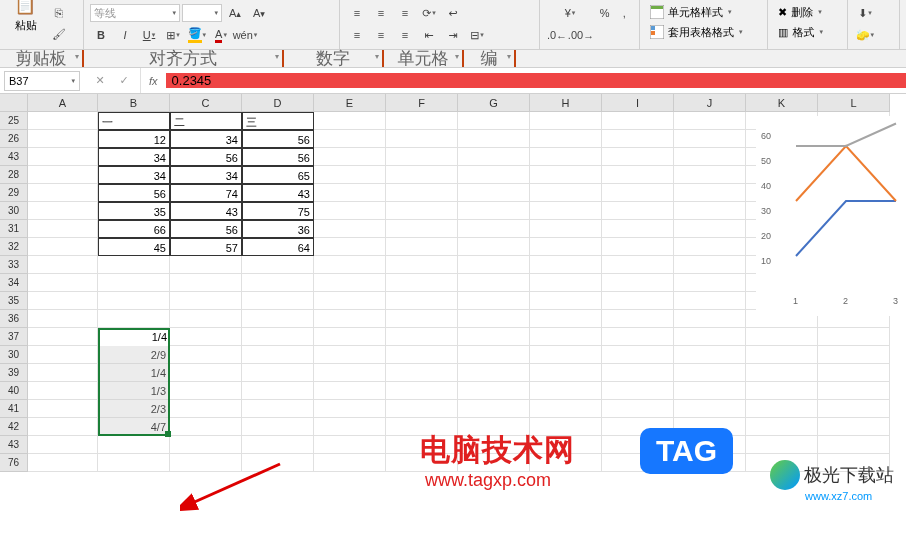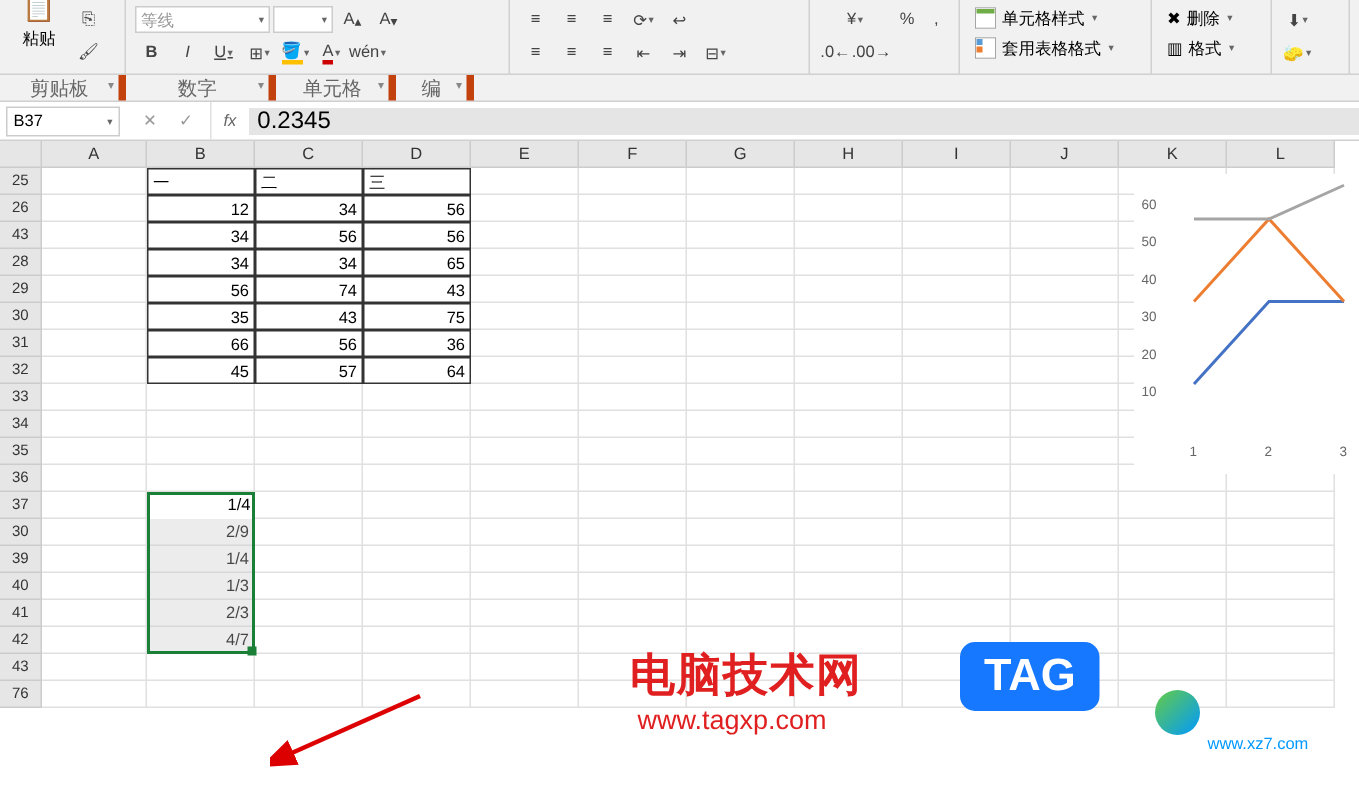--- a/index.html
+++ b/index.html
@@ -5,30 +5,30 @@
 * { margin: 0; padding: 0; box-sizing: border-box; font-family: "Microsoft YaHei", Arial, sans-serif; }
 body { background: #fff; width: 906px; height: 533px; overflow: hidden; position: relative; }
 
 .ribbon { background: #f1f1f1; height: 50px; display: flex; border-bottom: 1px solid #d0d0d0; }
 .ribbon-group { border-right: 1px solid #d0d0d0; display: flex; flex-direction: column; justify-content: flex-start; padding: 2px 6px; height: 50px; position: relative; }
 .ribbon-row { display: flex; gap: 2px; align-items: center; height: 22px; }
 .ribbon-btn { width: 22px; height: 20px; display: flex; align-items: center; justify-content: center; font-size: 11px; cursor: pointer; color: #444; }
 .ribbon-big { width: 40px; height: 44px; display: flex; flex-direction: column; align-items: center; justify-content: center; font-size: 11px; cursor: pointer; }
 .ribbon-big .icon { font-size: 18px; margin-bottom: 2px; }
 .ribbon-label-row { height: 18px; background: #f1f1f1; border-top: 0; display: flex; border-bottom: 1px solid #d0d0d0; }
-.ribbon-label { flex: 0 0 auto; text-align: center; font-size: 13px; color: #666; border-right: 5px solid #c2410c; line-height: 18px; position: relative; }
+.ribbon-label { flex: 0 0 auto; text-align: center; font-size: 17px; color: #666; border-right: 2px solid #c2410c; line-height: 18px; position: relative; }
 .ribbon-label::after { content: "▾"; position: absolute; right: 3px; bottom: 1px; font-size: 8px; color: #888; }
 .dropdown-arrow { font-size: 7px; margin-left: 1px; color: #666; }
 
 .formula-bar { height: 26px; background: #fff; border-bottom: 1px solid #d0d0d0; display: flex; align-items: center; }
 .namebox { width: 76px; height: 20px; border: 1px solid #ccc; margin: 0 4px; font-size: 11px; padding: 0 4px; display: flex; align-items: center; justify-content: space-between; }
 .fb-btns { display: flex; gap: 8px; padding: 0 8px; border-right: 1px solid #e0e0e0; height: 100%; align-items: center; }
 .fb-btn { width: 16px; text-align: center; font-size: 11px; color: #999; cursor: pointer; }
 .fx { font-style: italic; font-size: 11px; color: #666; padding: 0 8px; }
-.formula-input { flex: 1; font-size: 16px; padding: 0 6px; border: none; outline: none; background: #e5e5e5; }
+.formula-input { flex: 1; font-size: 13px; padding: 0 6px; border: none; outline: none; background: #ef4444; }
 
 .sheet-area { position: relative; height: 440px; display: flex; }
 .corner { width: 28px; height: 18px; background: #e6e6e6; border-right: 1px solid #ccc; border-bottom: 1px solid #ccc; position: absolute; left: 0; top: 0; }
 .col-headers { position: absolute; left: 28px; top: 0; height: 18px; display: flex; }
 .col-h { background: #e6e6e6; border-right: 1px solid #ccc; border-bottom: 1px solid #ccc; text-align: center; font-size: 11px; line-height: 18px; color: #333; }
 .row-headers { position: absolute; left: 0; top: 18px; width: 28px; }
 .row-h { background: #e6e6e6; border-bottom: 1px solid #ccc; border-right: 1px solid #ccc; text-align: center; font-size: 10px; line-height: 18px; color: #333; height: 18px; }
 .cells-wrap { position: absolute; left: 28px; top: 18px; }
 .cell { position: absolute; border-right: 1px solid #e0e0e0; border-bottom: 1px solid #e0e0e0; font-size: 11px; line-height: 18px; height: 18px; padding: 0 3px; background: #fff; overflow: hidden; }
 .cell.bordered { border: 1px solid #333; }
@@ -191,20 +191,21 @@
       <div class="ribbon-btn">
           <span>🧽</span>
           <span class="dropdown-arrow">▾</span>
         </div>
     </div>
   </div>
 </div>
 
 <div class="ribbon-label-row">
   <div class="ribbon-label" style="width:84px">剪贴板</div>
+  <div class="ribbon-label" style="width:200px">对齐方式</div>
   <div class="ribbon-label" style="width:100px">数字</div>
   <div class="ribbon-label" style="width:80px">单元格</div>
   <div class="ribbon-label" style="width:52px">编</div>
 </div>
 
 <div class="formula-bar">
   <div class="namebox">
       <span>B37</span>
       <span class="dropdown-arrow">▾</span>
     </div>
@@ -534,14 +535,15 @@
     <line x1="100" y1="5" x2="10" y2="45" stroke="#d00" stroke-width="3" marker-end="url(#ah)"></line>
   </svg>
 
 </div>
 
 <div class="watermark1">电脑技术网</div>
 <div class="watermark1-sub">www.tagxp.com</div>
 <div class="tag-badge">TAG</div>
 <div class="logo2">
   <div class="logo2-icon"></div>
+  <div class="logo2-text">极光下载站</div>
 </div>
 <div class="logo2-sub">www.xz7.com</div>
 
 </body></html>

